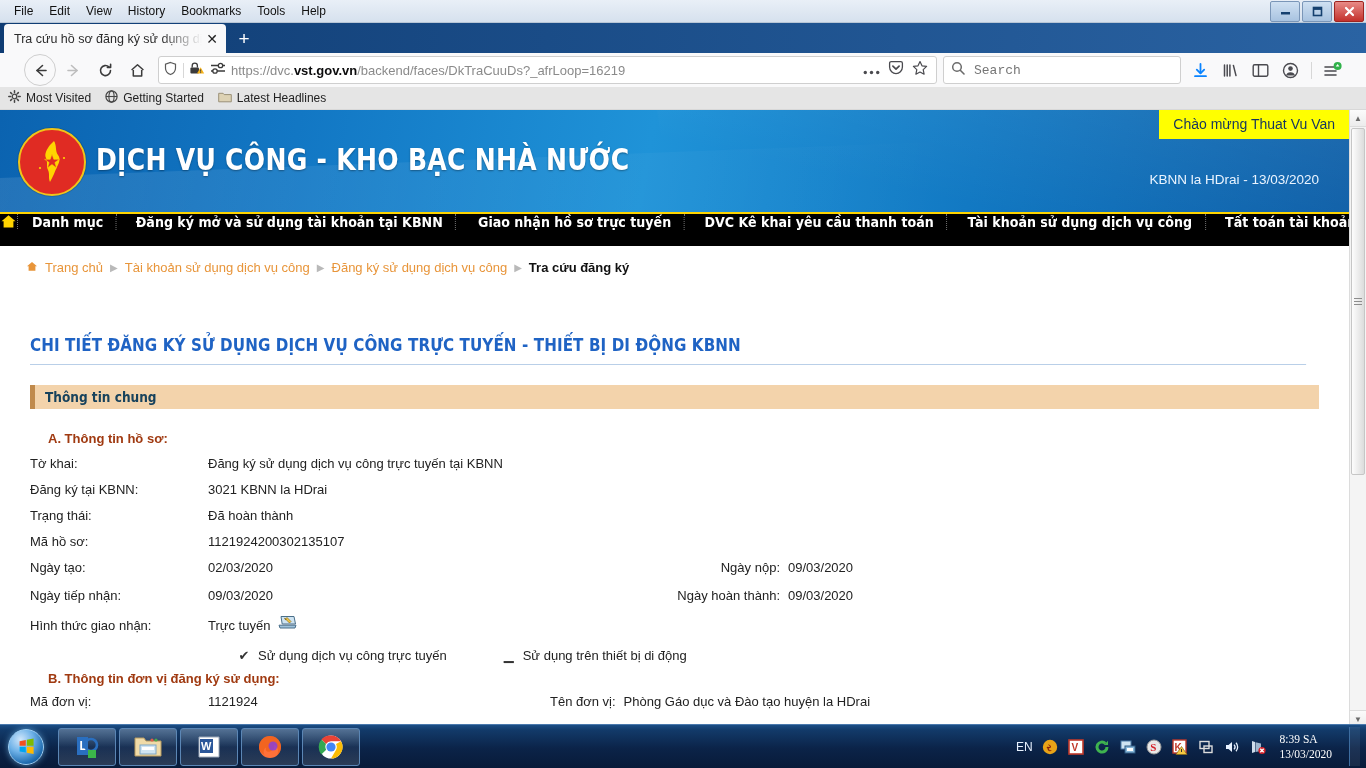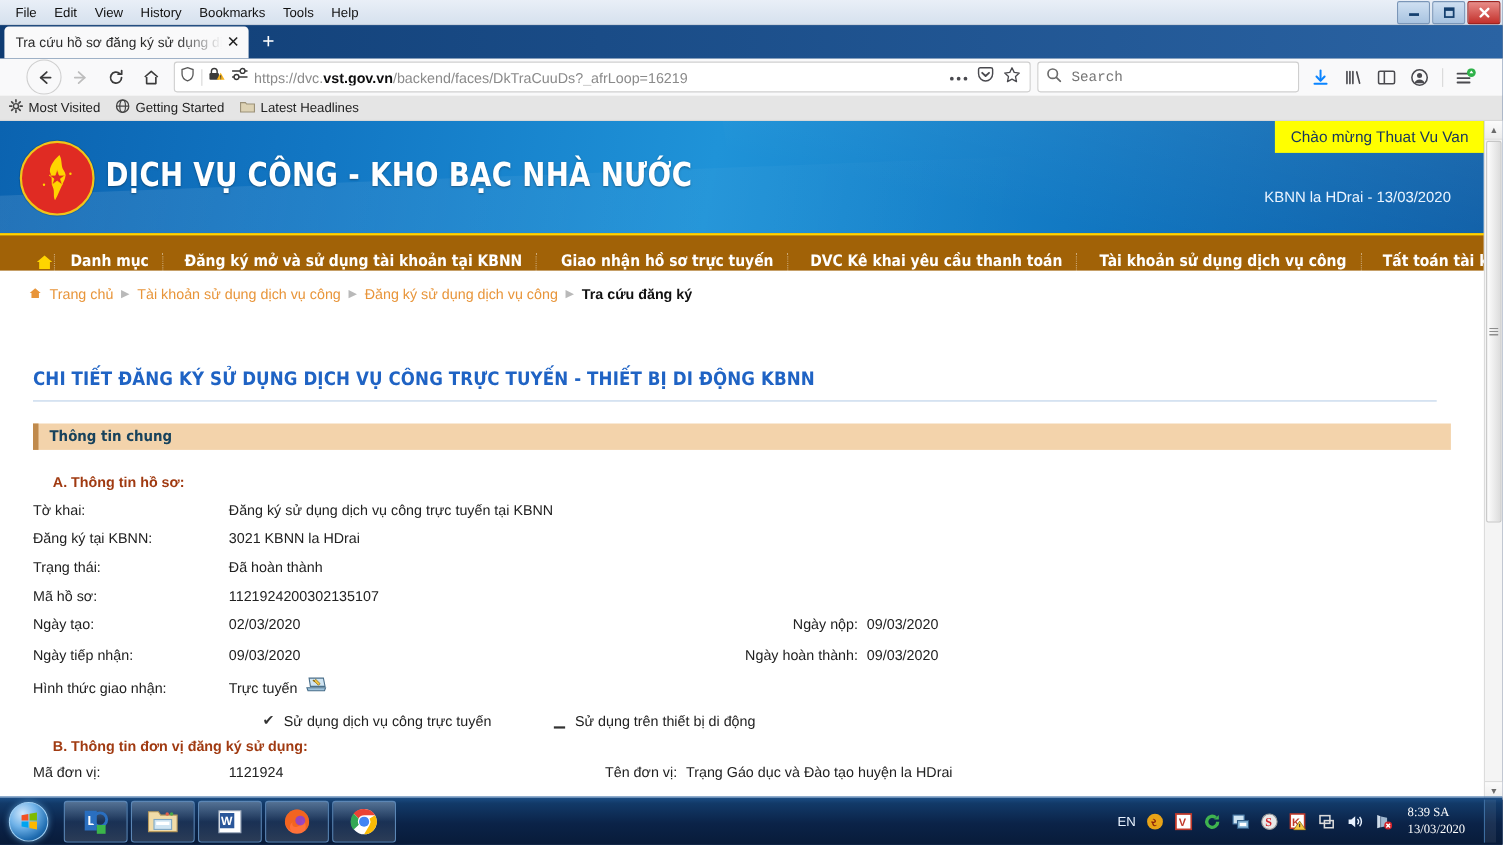--- a/index.html
+++ b/index.html
@@ -155,22 +155,22 @@
   .welcome{
     position:absolute;right:0;top:0;z-index:4;background:#ffff00;
     padding:6px 14px 7px;font-size:14px;color:#16355e;
   }
   .kbnn-line{
     position:absolute;right:30px;top:62px;z-index:3;
     font-size:13.5px;color:#eaf4ff;
   }
 
   .navmenu{
-    height:32px;background:#a16207;display:flex;align-items:flex-end;
-    border-top:2px solid transparent;position:relative;padding-left:32px;
+    height:32px;background:#000000;display:flex;align-items:flex-start;
+    border-top:2px solid transparent;position:relative;
   }
   .navmenu:before{
     content:"";position:absolute;left:0;right:0;top:-2px;height:2px;background:#ffd400;
   }
   .nav-home{
     width:36px;display:flex;align-items:center;justify-content:center;
     color:#ffd400;font-size:15px;border-right:1px dotted rgba(255,255,255,.45);
   }
   .nav-item{
     display:flex;align-items:center;padding:0 13px;
@@ -597,21 +597,21 @@
           <div class="sub-head b">B. Thông tin đơn vị đăng ký sử dụng:</div>
 
           <div class="field-rows" style="margin-top:8px;">
             <div class="frow">
               <div class="lcol" style="width:520px;">
                 <span class="lbl">Mã đơn vị:</span>
                 <span class="val">1121924</span>
               </div>
               <div class="rcol">
                 <span class="lbl" style="min-width:0;">Tên đơn vị:</span>
-                <span class="val">Trạng Gáo dục và Đào tạo huyện la HDrai</span>
+                <span class="val">Phòng Gáo dục và Đào tạo huyện la HDrai</span>
               </div>
             </div>
           </div>
         </div>
       </div>
 
       <div class="pscroll">
         <div class="arrow">▲</div>
         <div class="thumb">
             <span class="grip"></span>

